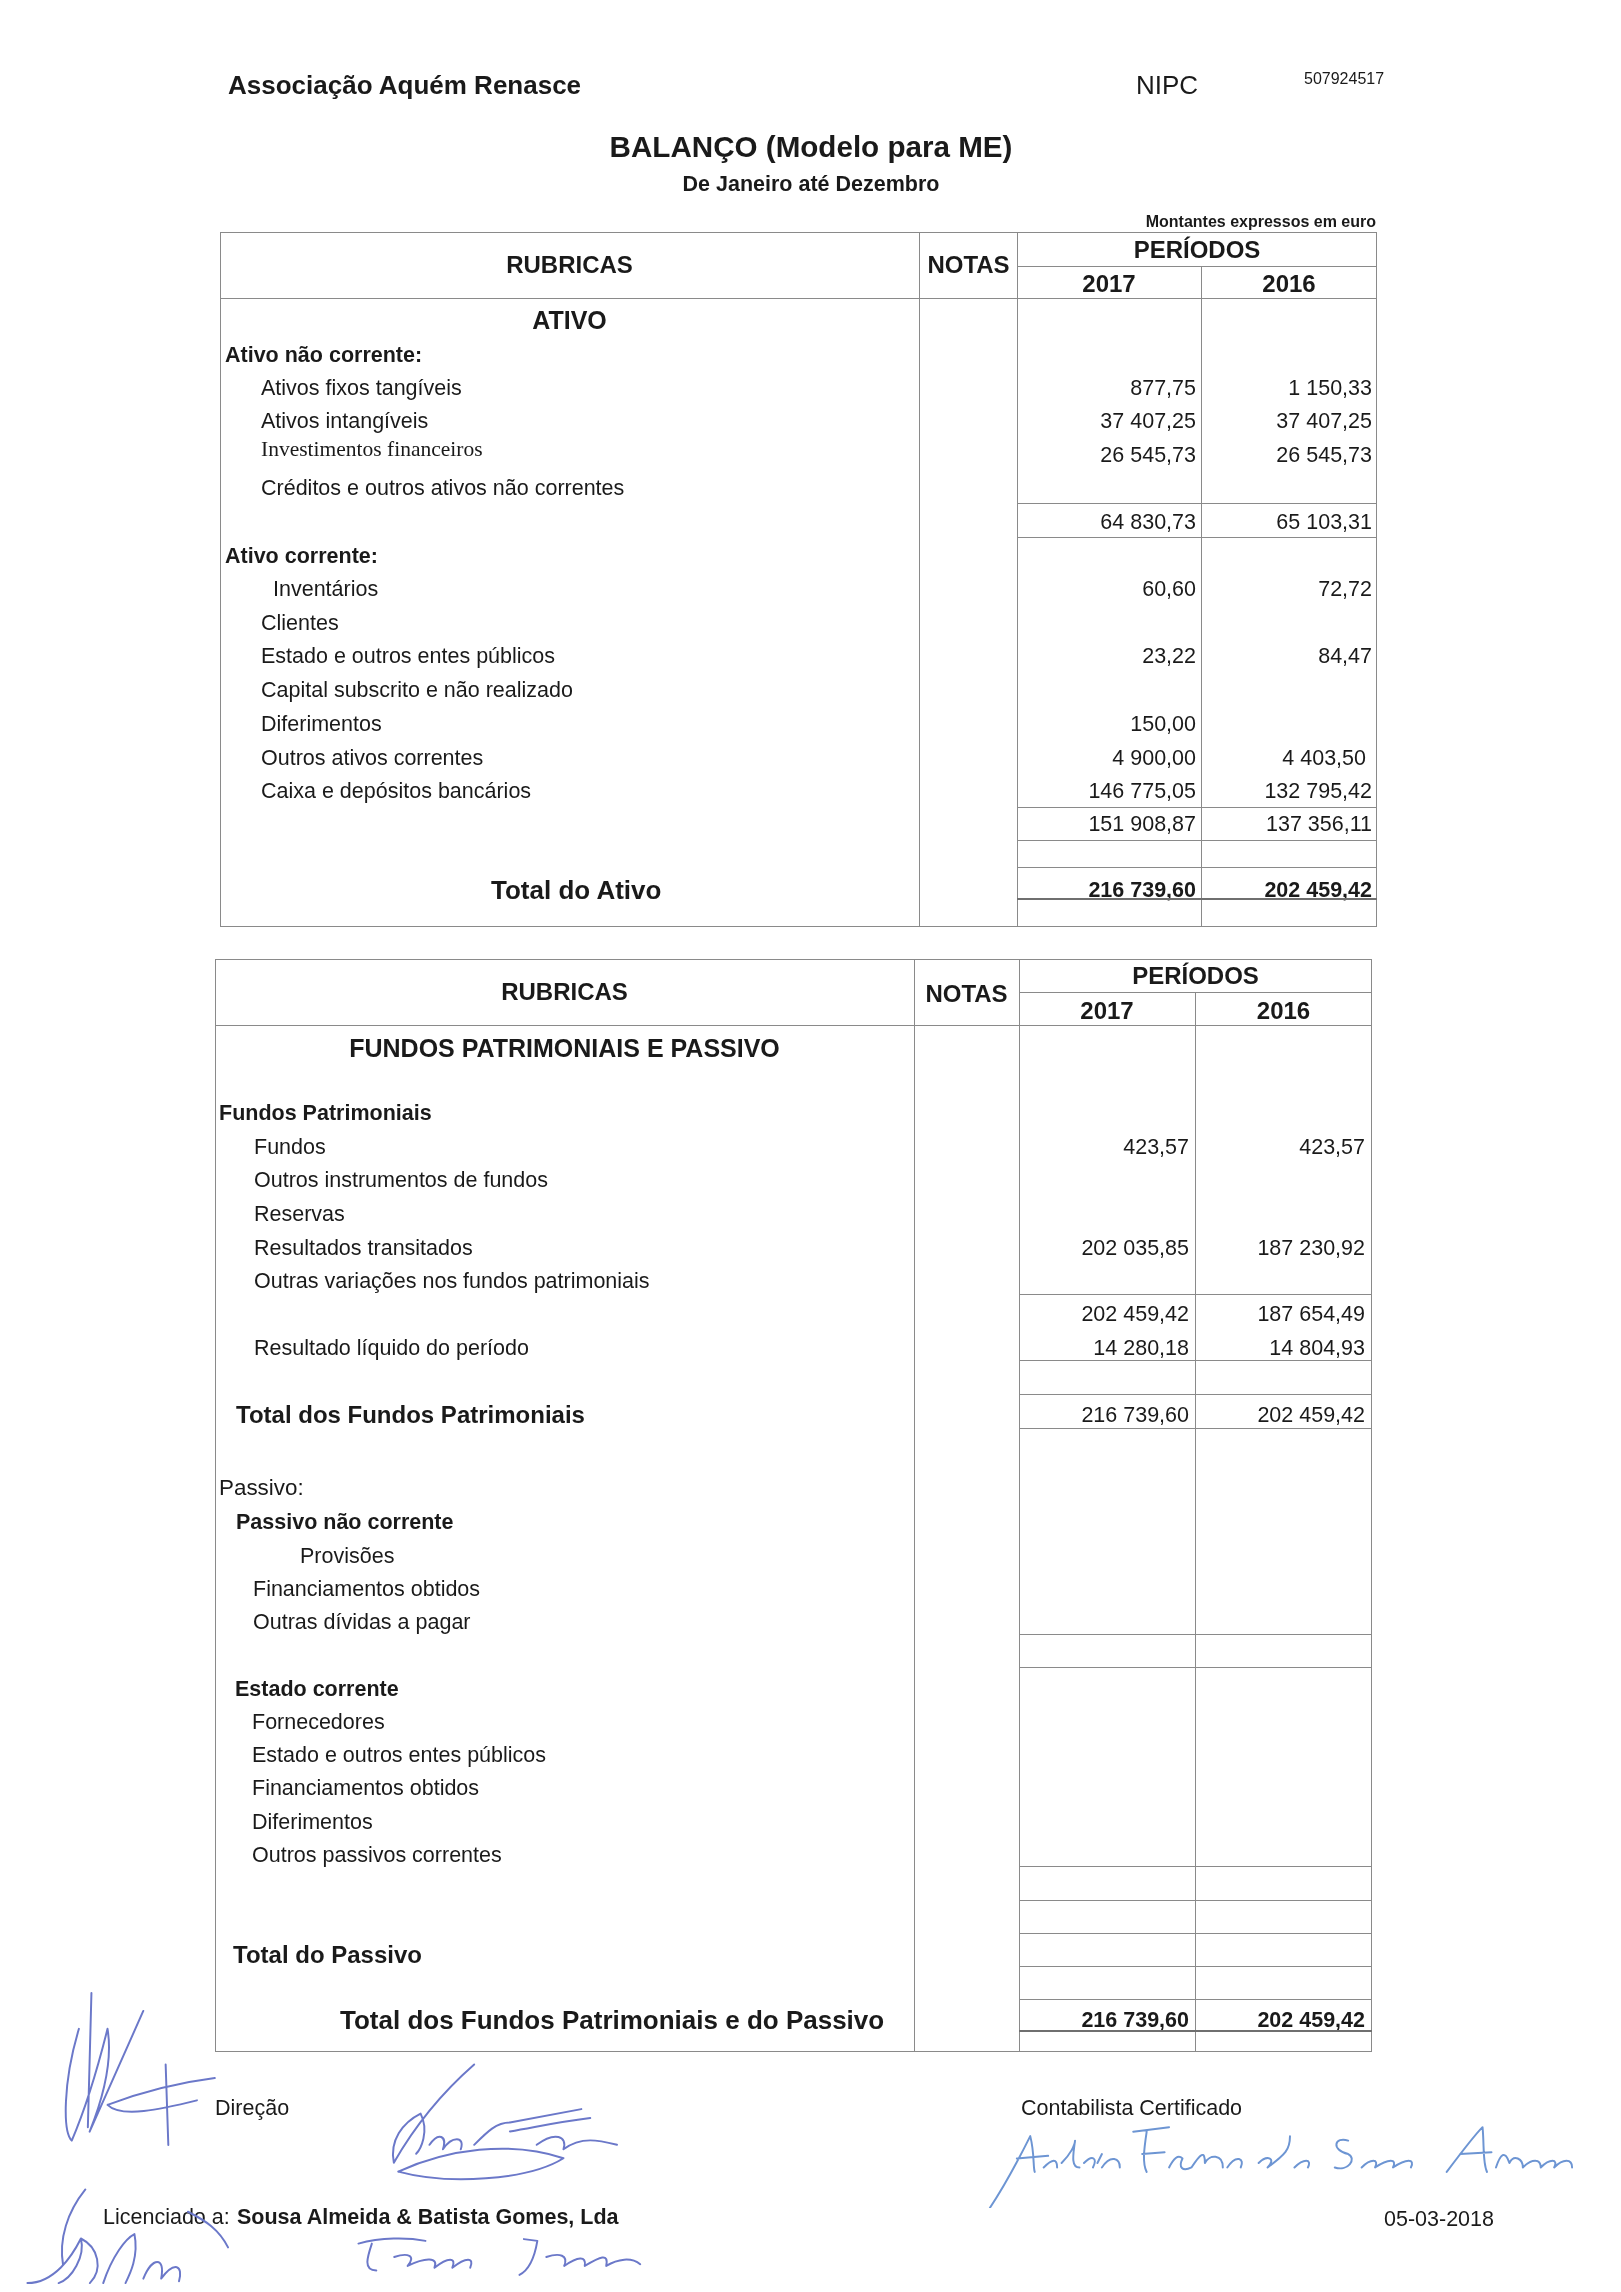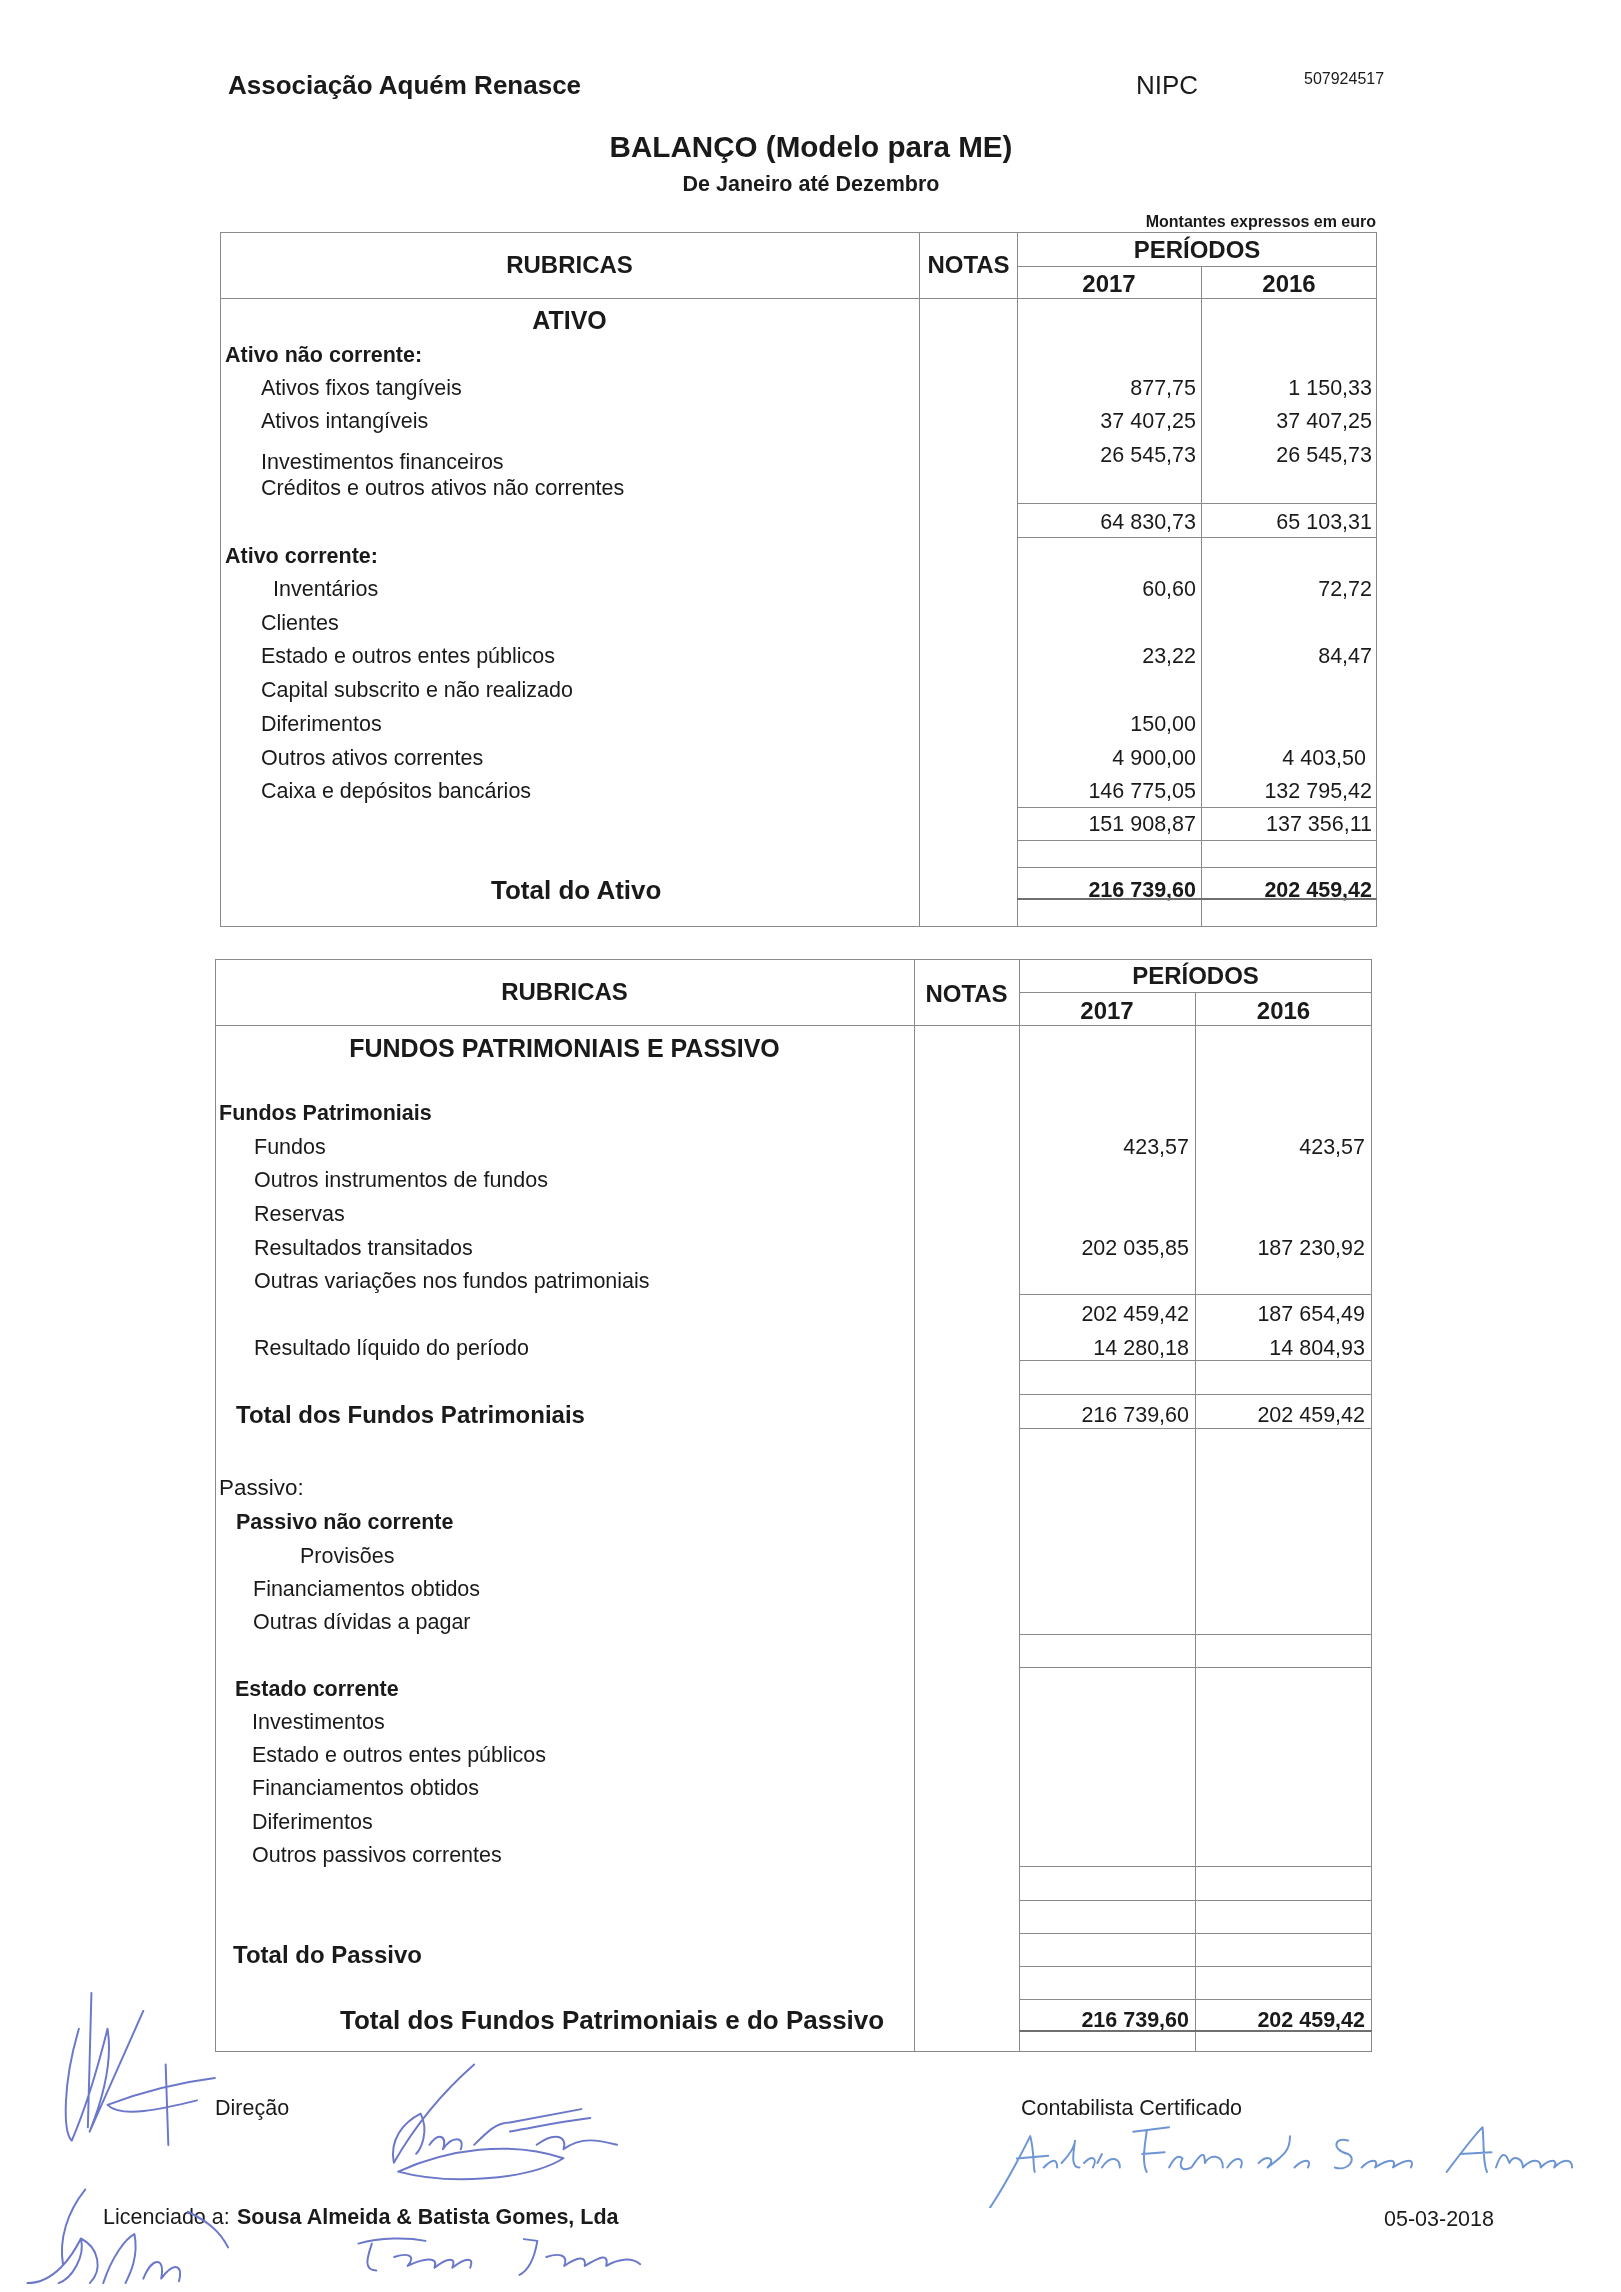--- a/index.html
+++ b/index.html
@@ -60,21 +60,21 @@
 <div class="row-label group" style="left:225px;top:355px;">Ativo não corrente:</div>
 
 <div class="row-label" style="left:261px;top:388px;">Ativos fixos tangíveis</div>
 <div class="val" style="right:426px;top:388px;">877,75</div>
 <div class="val" style="right:250px;top:388px;">1 150,33</div>
 
 <div class="row-label" style="left:261px;top:421px;">Ativos intangíveis</div>
 <div class="val" style="right:426px;top:421px;">37 407,25</div>
 <div class="val" style="right:250px;top:421px;">37 407,25</div>
 
-<div class="row-label" style="left:261px;top:462px;">Investimentos financeiros</div>
+<div class="row-label" style="left:261px;top:449px;font-family:Liberation Serif, serif;">Investimentos financeiros</div>
 <div class="val" style="right:426px;top:455px;">26 545,73</div>
 <div class="val" style="right:250px;top:455px;">26 545,73</div>
 
 <div class="row-label" style="left:261px;top:488px;">Créditos e outros ativos não correntes</div>
 
 <div class="hline" style="left:1017px;top:503px;width:360px;"></div>
 <div class="val" style="right:426px;top:522px;">64 830,73</div>
 <div class="val" style="right:250px;top:522px;">65 103,31</div>
 <div class="hline" style="left:1017px;top:537px;width:360px;"></div>
 
@@ -162,21 +162,21 @@
 <div class="row-label group" style="left:219px;top:1488px;font-weight:normal;font-size:22.4px;">Passivo:</div>
 <div class="row-label group" style="left:236px;top:1522px;">Passivo não corrente</div>
 <div class="row-label" style="left:253px;top:1556px;margin-left:47px;">Provisões</div>
 <div class="row-label" style="left:253px;top:1589px;">Financiamentos obtidos</div>
 <div class="row-label" style="left:253px;top:1622px;">Outras dívidas a pagar</div>
 
 <div class="hline" style="left:1019px;top:1634px;width:353px;"></div>
 <div class="hline" style="left:1019px;top:1667px;width:353px;"></div>
 
 <div class="row-label group" style="left:235px;top:1689px;">Estado corrente</div>
-<div class="row-label" style="left:252px;top:1722px;">Investimentos</div>
+<div class="row-label" style="left:252px;top:1722px;">Fornecedores</div>
 <div class="row-label" style="left:252px;top:1755px;">Estado e outros entes públicos</div>
 <div class="row-label" style="left:252px;top:1788px;">Financiamentos obtidos</div>
 <div class="row-label" style="left:252px;top:1822px;">Diferimentos</div>
 <div class="row-label" style="left:252px;top:1855px;">Outros passivos correntes</div>
 
 <div class="hline" style="left:1019px;top:1866px;width:353px;"></div>
 <div class="hline" style="left:1019px;top:1900px;width:353px;"></div>
 <div class="hline" style="left:1019px;top:1933px;width:353px;"></div>
 
 <div class="row-label total" style="left:233px;top:1955px;font-size:24px;">Total do Passivo</div>

